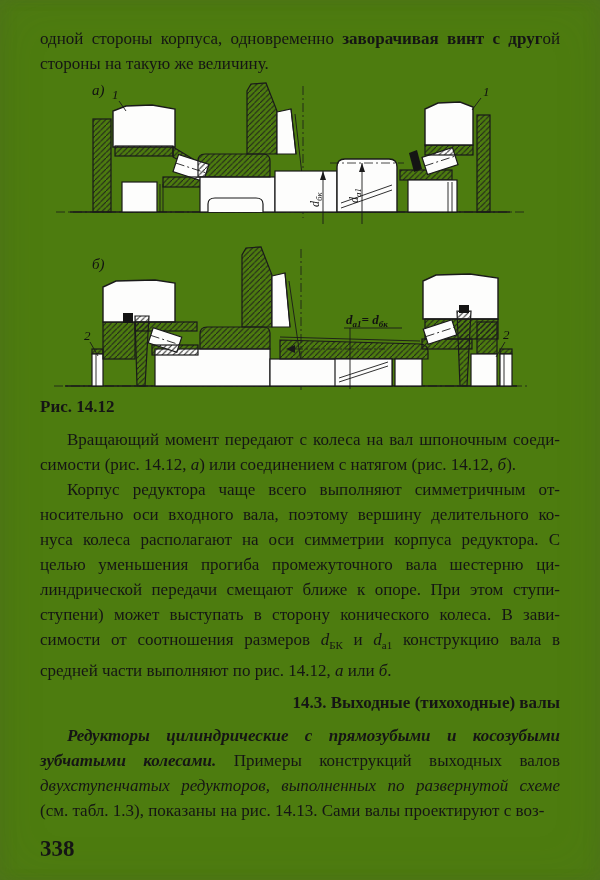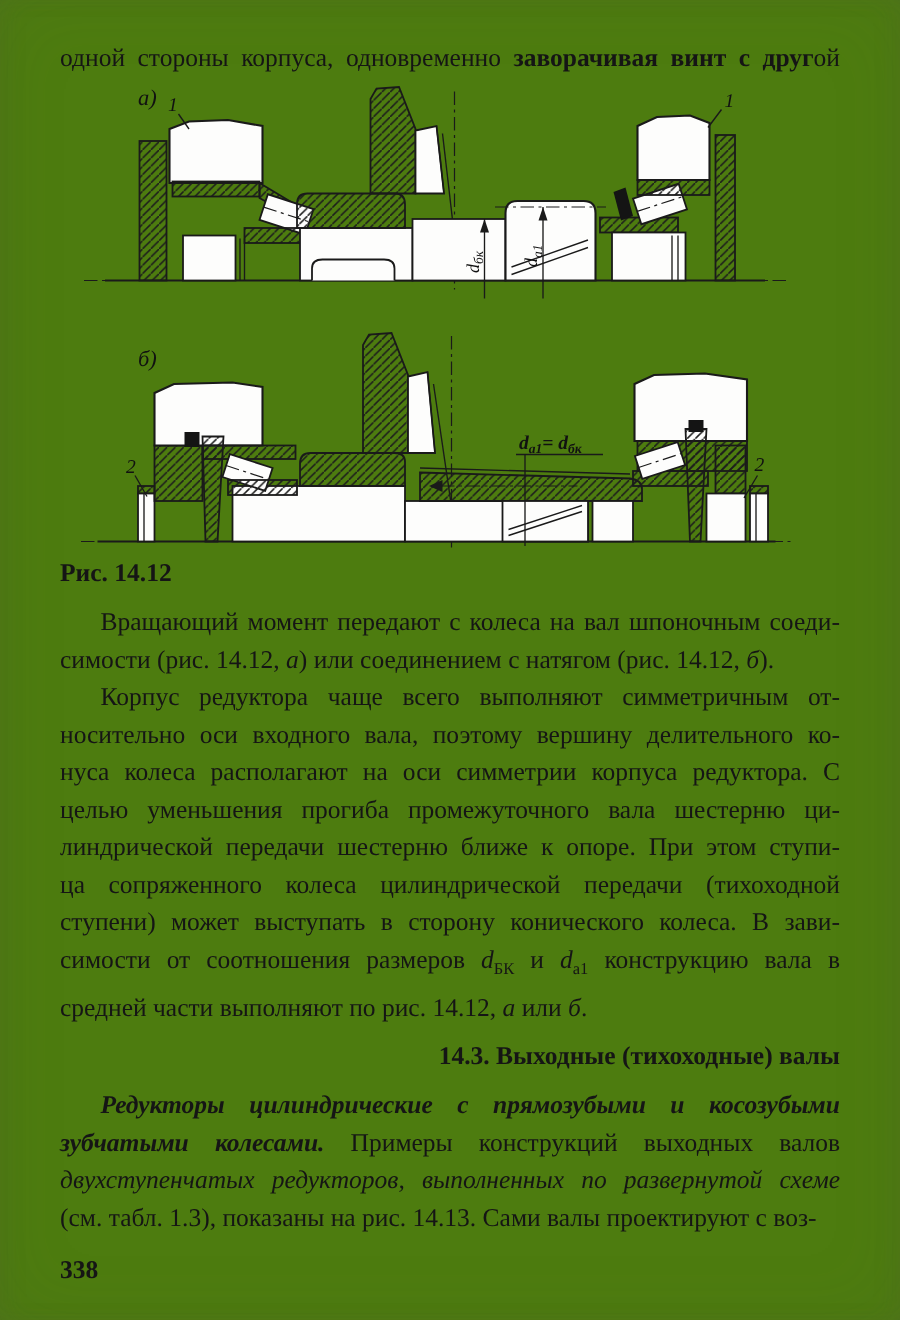--- a/index.html
+++ b/index.html
@@ -14,38 +14,39 @@
   .line{text-align:justify;text-align-last:justify;white-space:normal;}
   .line.end{text-align-last:auto;}
   .ind{text-indent:27px;}
   .b{font-weight:bold;}
   .i{font-style:italic;}
   .bi{font-weight:bold;font-style:italic;}
   .s{font-size:11px;vertical-align:-4px;}
   .caption{font-size:17px;line-height:25px;font-weight:bold;text-align:left;margin-top:1px;}
   .heading{font-size:17px;line-height:25px;font-weight:bold;text-align:right;margin-top:7px;margin-bottom:8px;}
   .fig-wrap{position:relative;width:520px;height:312px;margin-top:5px;}
-  .pageno{font-size:17px;font-weight:bold;margin-top:13px;}
+  .pageno{font-size:23px;font-weight:bold;margin-top:13px;}
   .mt8{margin-top:8px;}
   svg{display:block;}
   svg .lbl{font-family:"Liberation Serif",serif;font-style:italic;fill:#111;}
   svg .ln{stroke:#1a1a1a;fill:none;}
   svg .part{stroke:#1a1a1a;fill:#fdfdfc;}
   svg .hatch{stroke:#1a1a1a;}
   svg .dd{stroke:#1a1a1a;fill:none;stroke-width:.8;stroke-dasharray:9 3 2 3;}
   svg .thin{stroke:#1a1a1a;fill:none;stroke-width:.9;}
 </style>
 </head>
 <body>
 
 <div class="page">
   <div class="content">
 
     <div class="para">
       <div class="line"><span>одной стороны корпуса, одновременно </span><span class="b">заворачивая винт с друг</span><span>ой</span></div>
+      <div class="line end"><span>стороны на такую же величину.</span></div>
     </div>
 
     <div class="fig-wrap">
       <svg width="520" height="312" viewBox="0 0 520 312">
         <defs>
           <pattern id="hp" width="5.5" height="5.5" patternUnits="userSpaceOnUse">
             <path d="M0,5.5 L5.5,0" stroke="#1c1c1c" stroke-width="1"></path>
           </pattern>
         </defs>
 
@@ -207,22 +208,21 @@
     <div class="para mt8">
       <div class="line ind"><span>Вращающий момент передают с колеса на вал шпоночным соеди-</span></div>
       <div class="line end"><span>симости (рис. 14.12, </span><span class="i">а</span><span>) или соединением с натягом (рис. 14.12, </span><span class="i">б</span><span>).</span></div>
     </div>
 
     <div class="para">
       <div class="line ind"><span>Корпус редуктора чаще всего выполняют симметричным от-</span></div>
       <div class="line"><span>носительно оси входного вала, поэтому вершину делительного ко-</span></div>
       <div class="line"><span>нуса колеса располагают на оси симметрии корпуса редуктора. С</span></div>
       <div class="line"><span>целью уменьшения прогиба промежуточного вала шестерню ци-</span></div>
-      <div class="line"><span>линдрической передачи шестерню ближе к опоре. При этом ступи-</span></div>
-      <div class="line"><span>ца сопряженного колеса цилиндрической передачи (тихоходной</span></div>
+      <div class="line"><span>линдрической передачи смещают ближе к опоре. При этом ступи-</span></div>
       <div class="line"><span>ступени) может выступать в сторону конического колеса. В зави-</span></div>
       <div class="line"><span>симости от соотношения размеров </span><span class="i">d</span><span class="s">БК</span><span> и </span><span class="i">d</span><span class="s">а1</span><span> конструкцию вала в</span></div>
       <div class="line end"><span>средней части выполняют по рис. 14.12, </span><span class="i">а</span><span> или </span><span class="i">б</span><span>.</span></div>
     </div>
 
     <div class="heading"><span>14.3. Выходные (тихоходные) валы</span></div>
 
     <div class="para">
       <div class="line ind bi"><span>Редукторы цилиндрические с прямозубыми и косозубыми</span></div>
       <div class="line"><span class="bi">зубчатыми колесами.</span><span> Примеры конструкций выходных валов</span></div>

